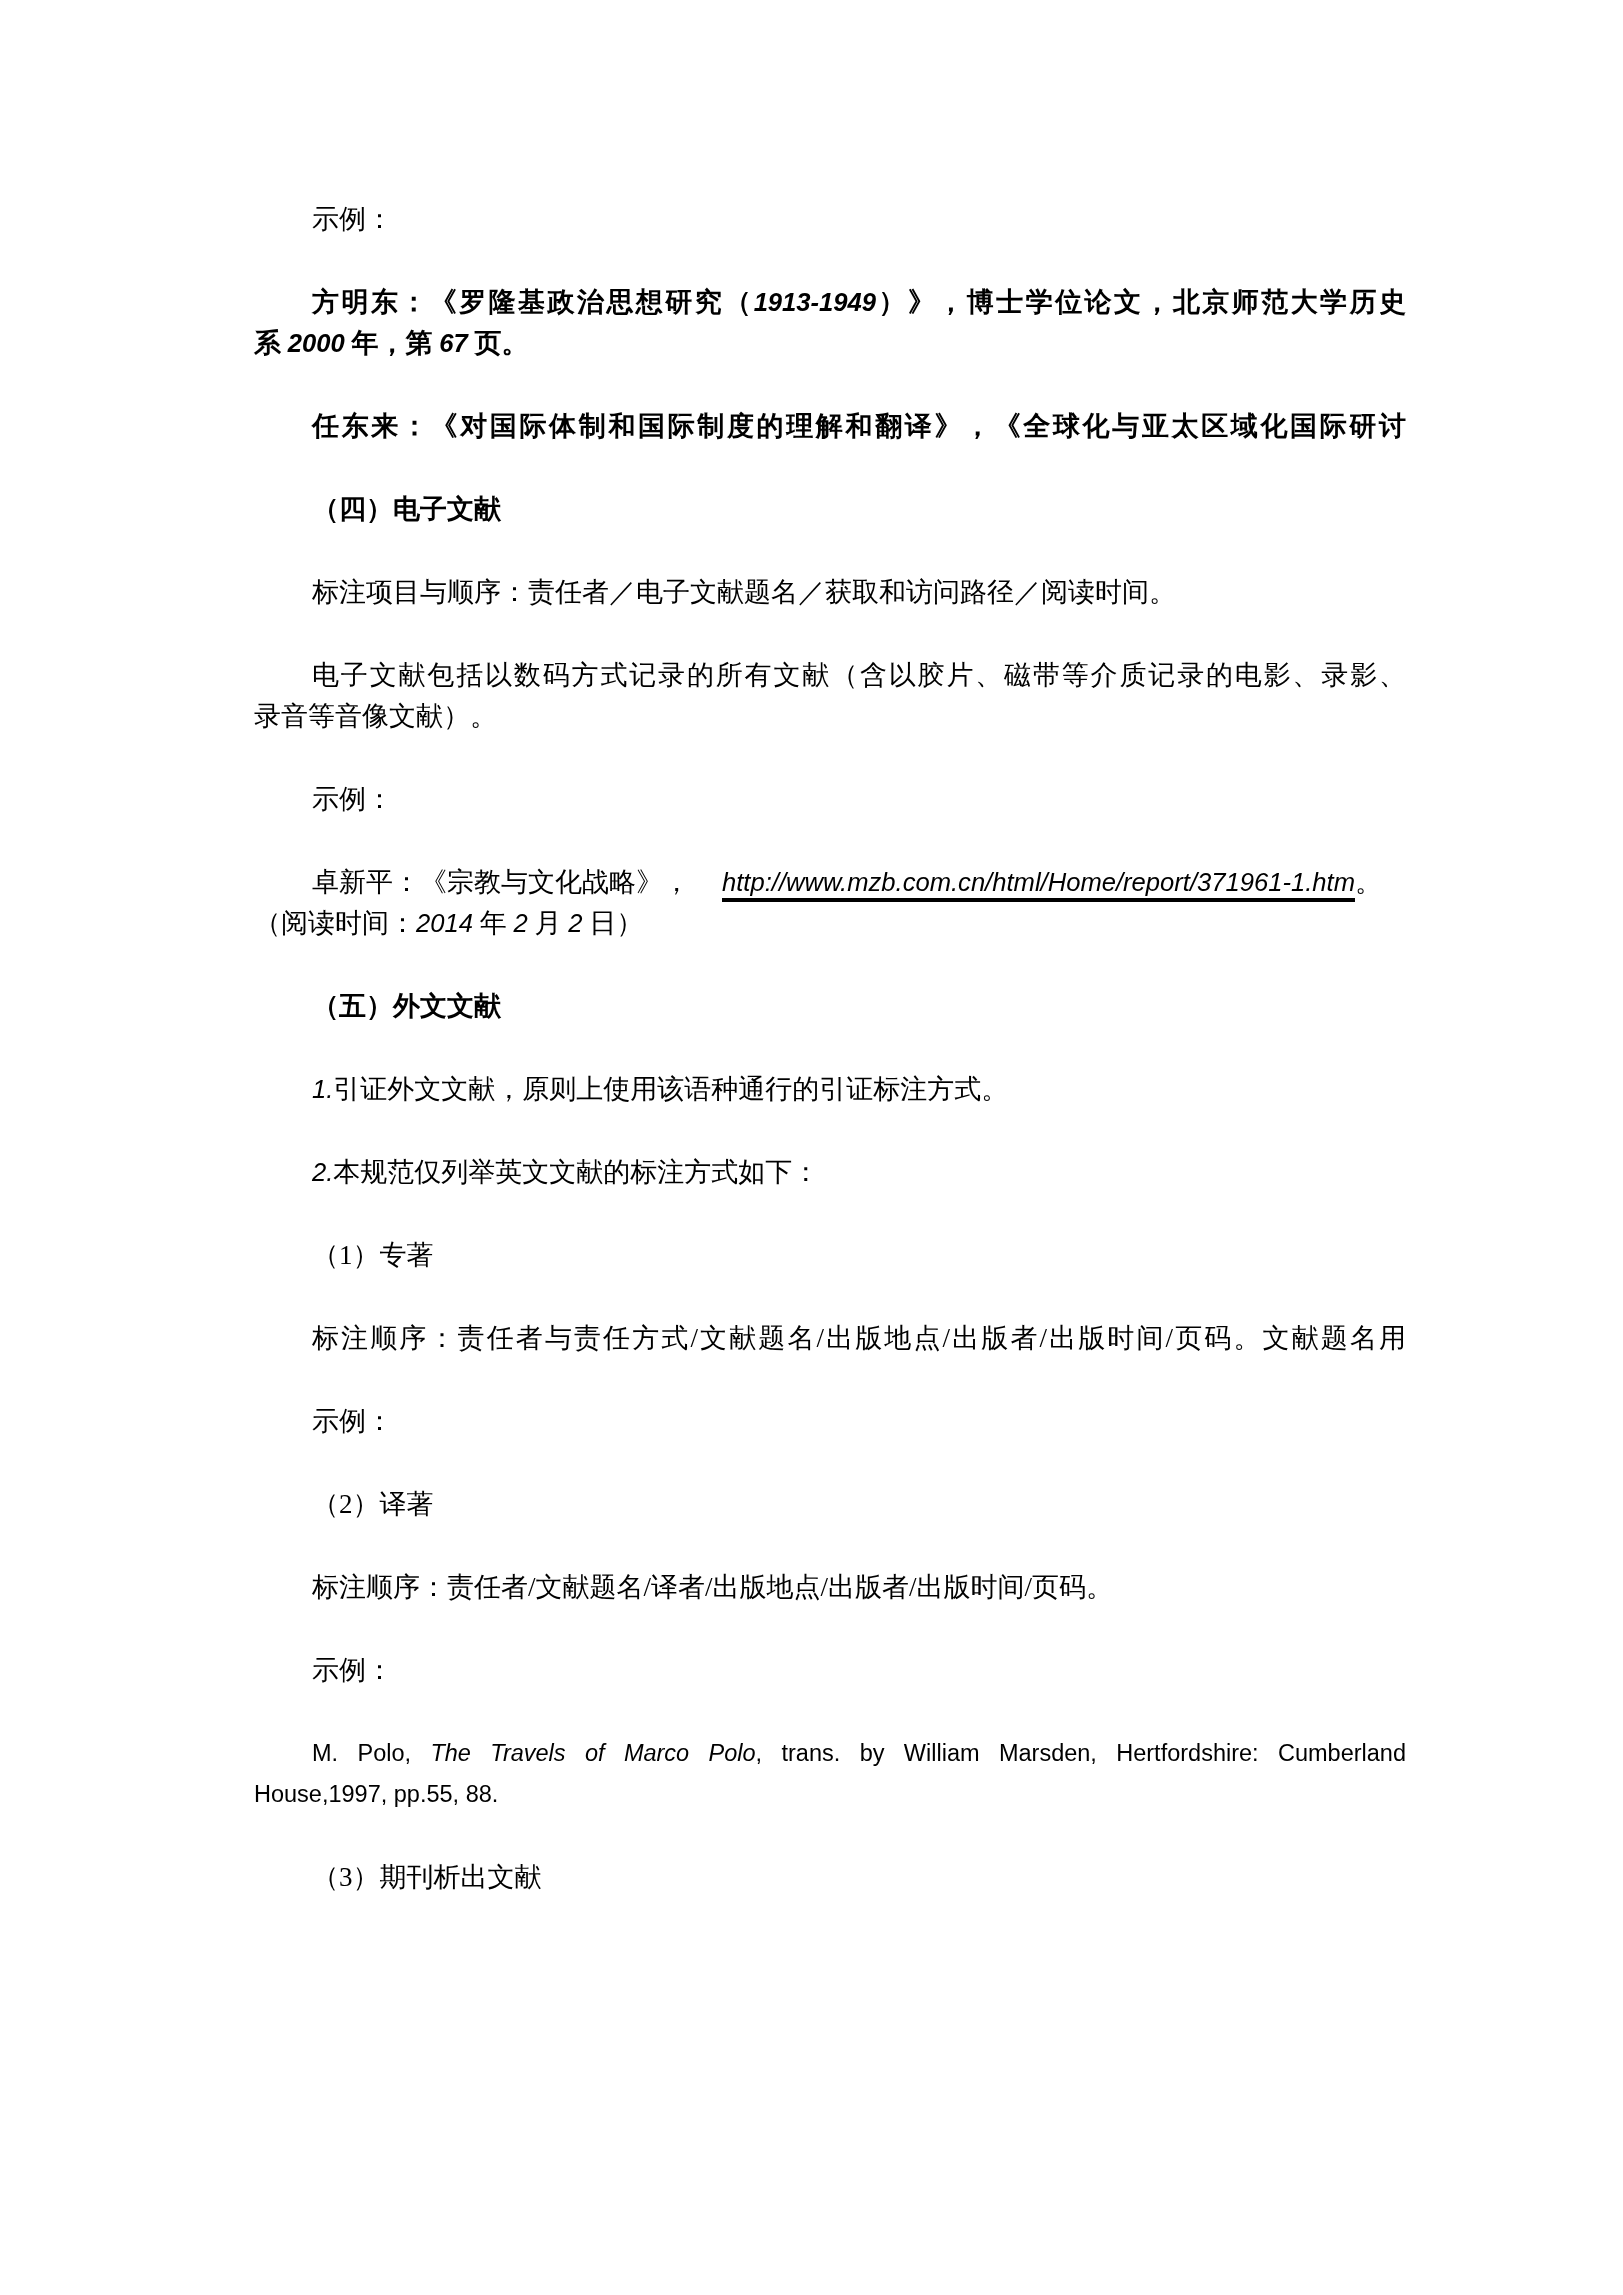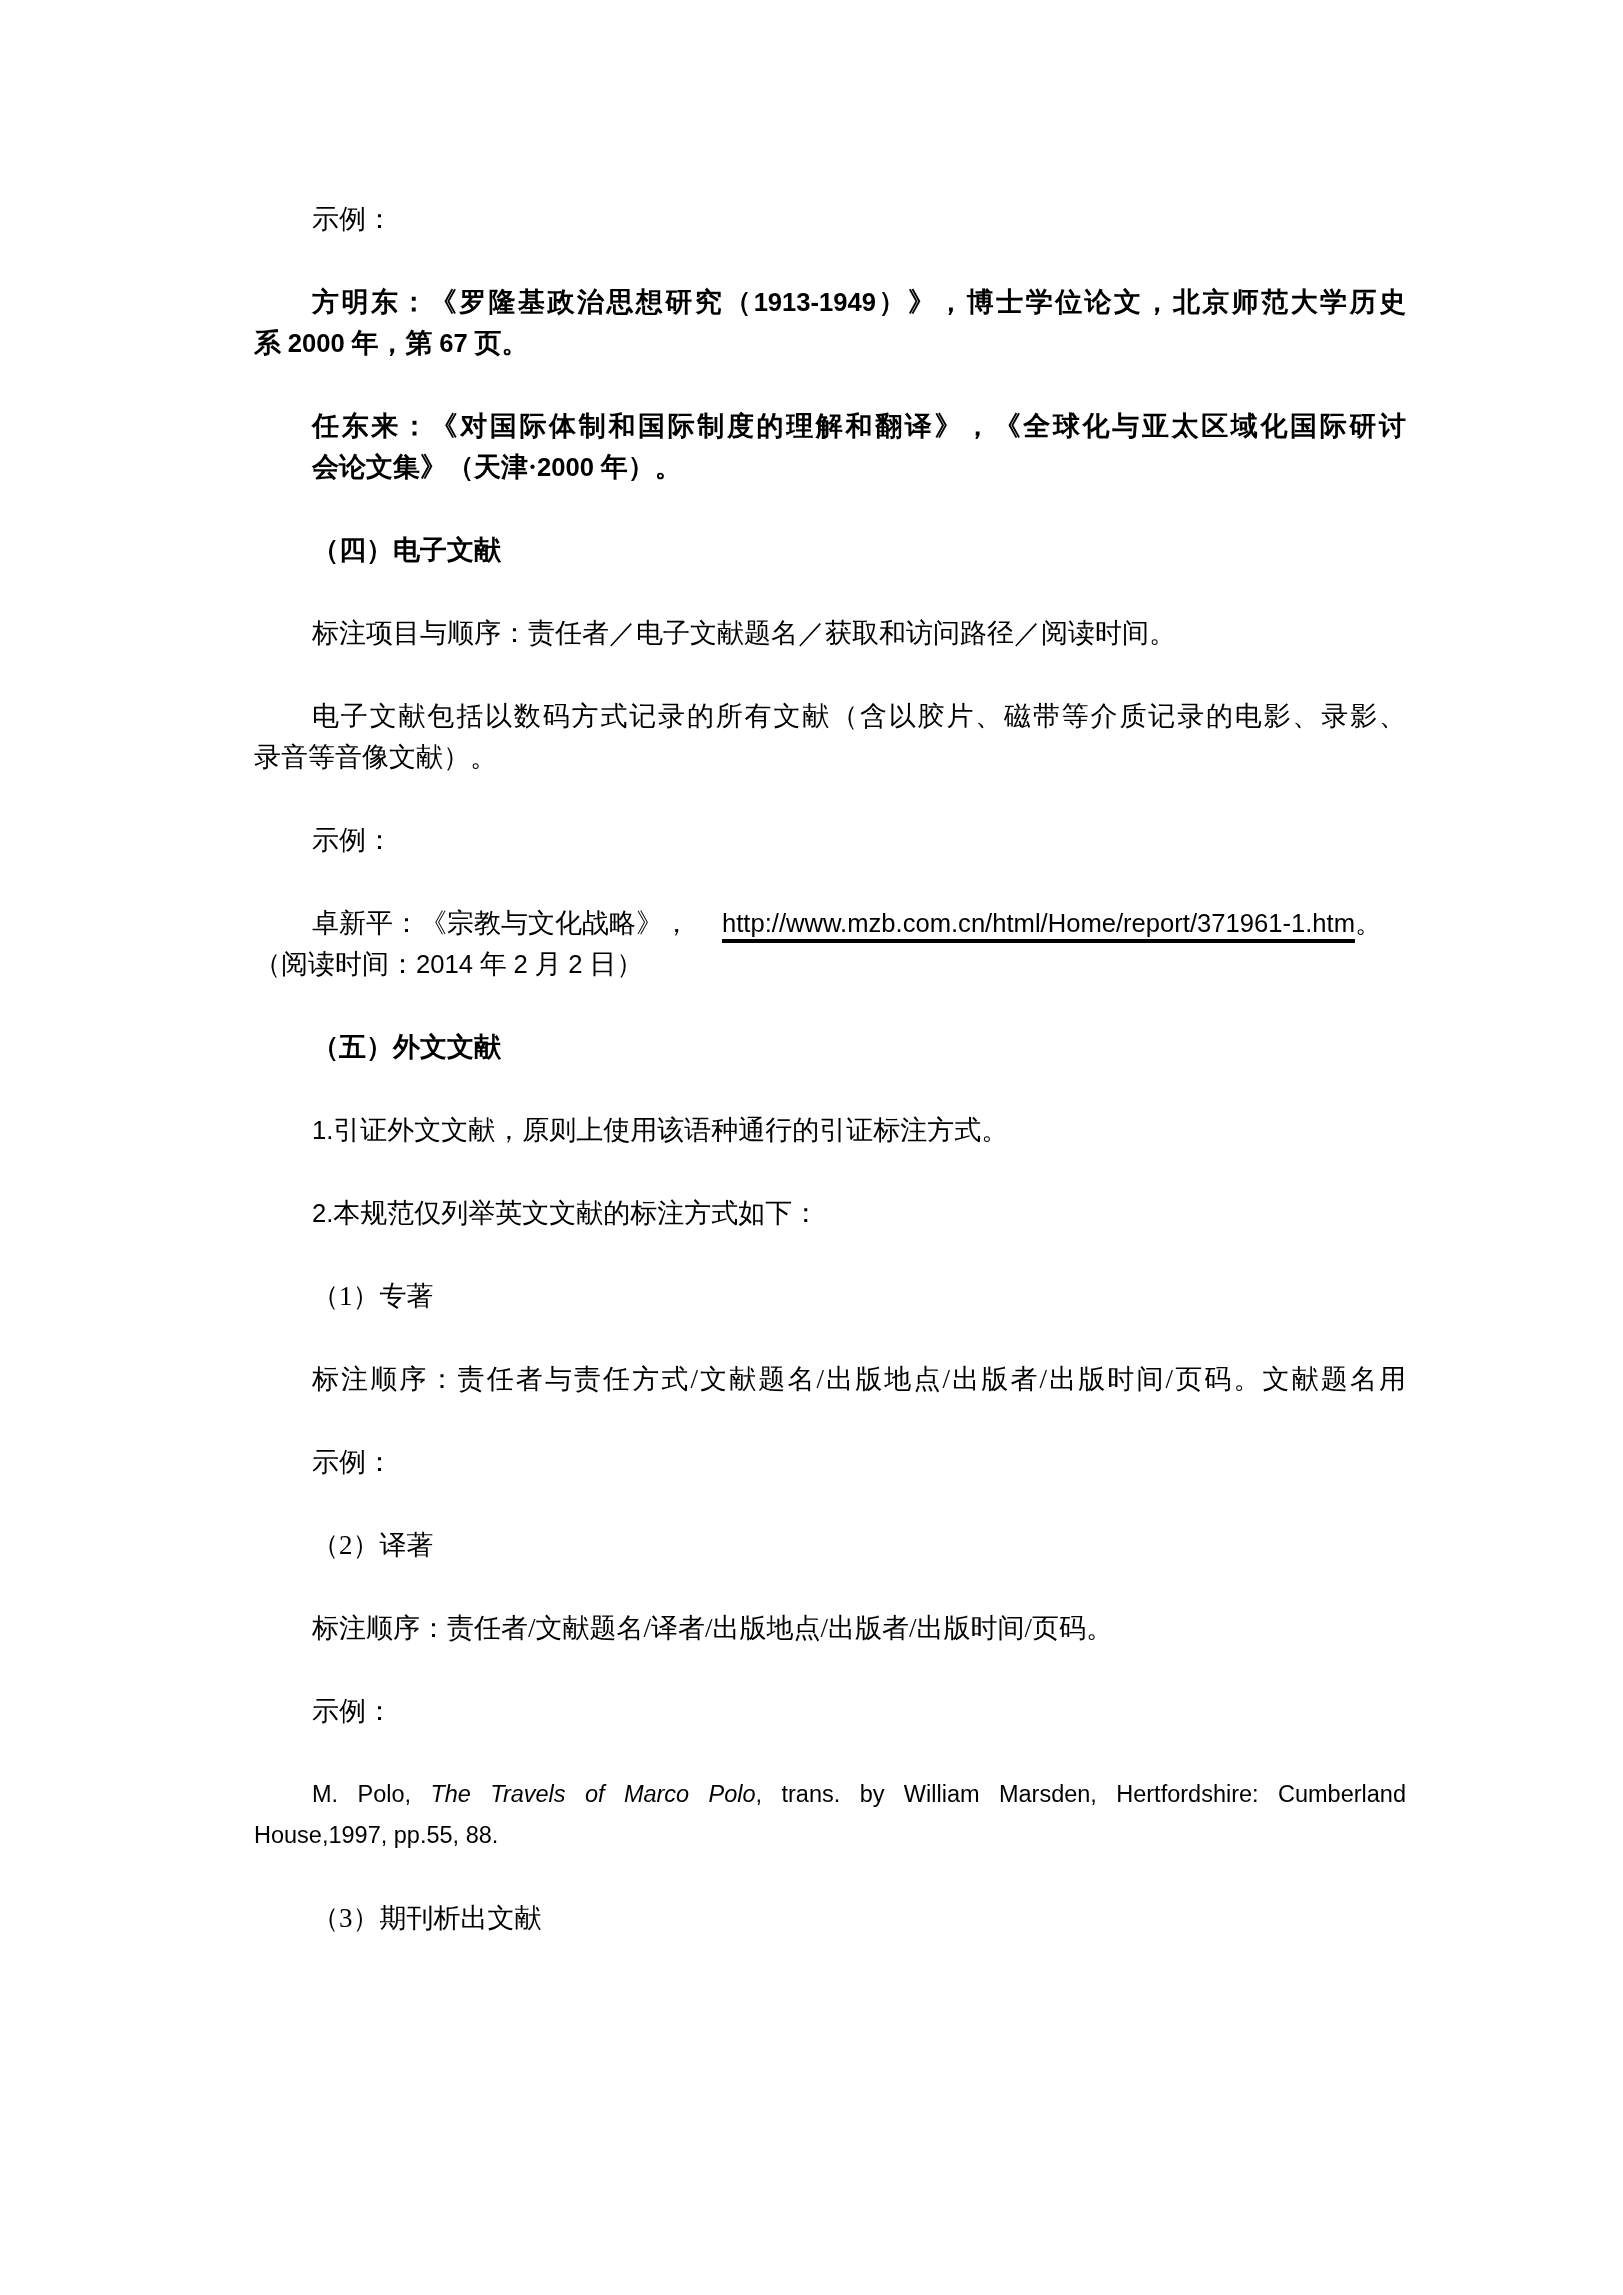--- a/index.html
+++ b/index.html
@@ -35,20 +35,21 @@
     text-align-last: justify;
   }
   .line.indent { padding-left: 58px; }
   .line.en {
     font-family: "Liberation Sans", "DejaVu Sans", sans-serif;
     font-size: 23.5px;
   }
   .seg.lat {
     font-family: "Liberation Sans", "DejaVu Sans", sans-serif;
     font-size: 25.6px;
+    font-style: italic;
   }
   .seg.i { font-style: italic; }
   .seg.u {
     text-decoration: underline;
     text-decoration-thickness: 4.1px;
     text-underline-offset: 7.2px;
     margin-left: 32px;
   }
 </style>
 </head>
@@ -58,21 +59,20 @@
   <div id="doc">
       <div class="para">
         <div class="line indent"><span class="seg">示例：</span></div>
       </div>
       <div class="para b">
         <div class="line indent justify"><span class="seg">方明东：《罗隆基政治思想研究（</span><span class="seg lat">1913-1949</span><span class="seg">）》，博士学位论文，北京师范大学历史</span></div>
         <div class="line"><span class="seg">系 </span><span class="seg lat">2000</span><span class="seg"> 年，第 </span><span class="seg lat">67</span><span class="seg"> 页。</span></div>
       </div>
       <div class="para b">
         <div class="line indent justify"><span class="seg">任东来：《对国际体制和国际制度的理解和翻译》，《全球化与亚太区域化国际研讨</span></div>
-        <div class="line indent"><span class="seg">会论文集》（天津·</span><span class="seg lat">2000</span><span class="seg"> 年）。</span></div>
       </div>
       <div class="para b">
         <div class="line indent"><span class="seg">（四）电子文献</span></div>
       </div>
       <div class="para">
         <div class="line indent"><span class="seg">标注项目与顺序：责任者／电子文献题名／获取和访问路径／阅读时间。</span></div>
       </div>
       <div class="para">
         <div class="line indent justify"><span class="seg">电子文献包括以数码方式记录的所有文献（含以胶片、磁带等介质记录的电影、录影、</span></div>
         <div class="line"><span class="seg">录音等音像文献）。</span></div>

